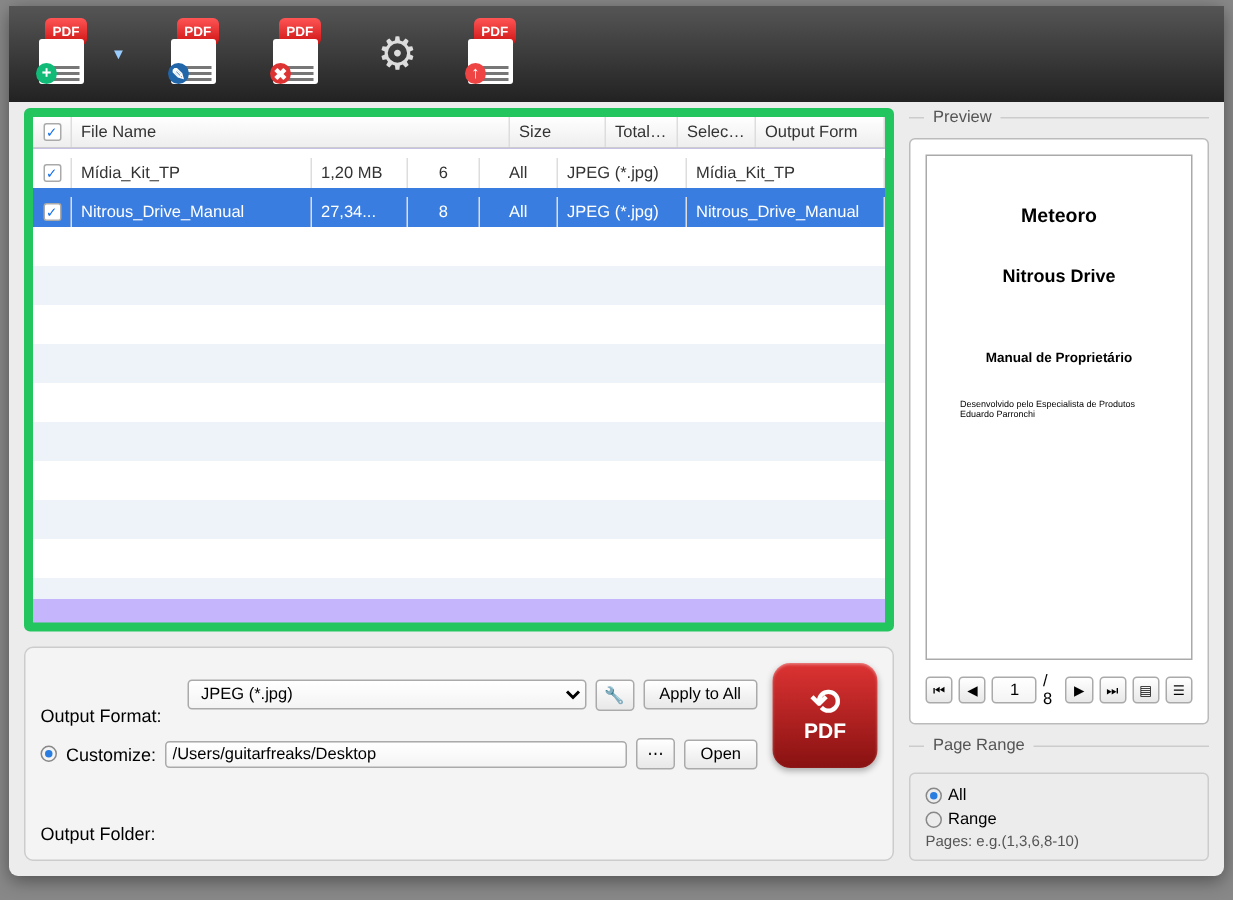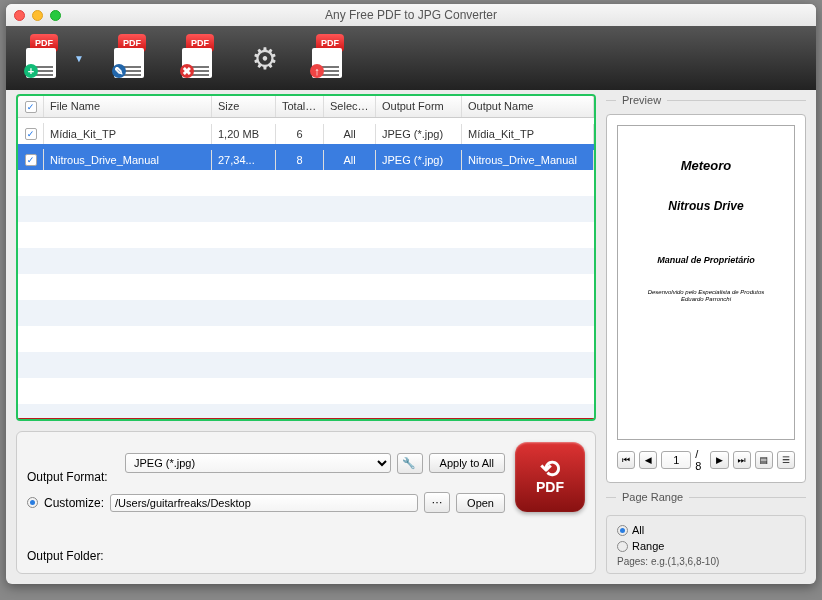--- a/index.html
+++ b/index.html
@@ -19,21 +19,21 @@
 .tbtn .badge { position: absolute; top: -4px; left: 6px; width: 28px; height: 18px; background: linear-gradient(#f55,#c11); border-radius: 4px; color: #fff; font-size: 9px; font-weight: bold; text-align: center; line-height: 18px; }
 .tbtn .corner { position: absolute; bottom: 0; left: 0; width: 14px; height: 14px; border-radius: 50%; display: flex; align-items: center; justify-content: center; font-size: 11px; font-weight: bold; color: #fff; }
 .corner.add { background: #1b7; }
 .corner.edit { background: #26a; }
 .corner.del { background: #d33; }
 .corner.up { background: #e44; }
 .dropdown-arrow { color: #9cf; font-size: 10px; margin-left: -18px; }
 .gear { width: 34px; height: 34px; display: flex; align-items: center; justify-content: center; color: #ddd; font-size: 30px; cursor: pointer; }
 .main { flex: 1; display: flex; padding: 4px 10px 10px; gap: 10px; }
 .left { flex: 1; display: flex; flex-direction: column; }
-.table { flex: 1; background: #b91c1c; border: 2px solid #22c55e; border-radius: 4px; overflow: hidden; }
+.table { flex: 1; background: #c4b5fd; border: 6px solid #22c55e; border-radius: 4px; overflow: hidden; }
 .thead { display: flex; background: linear-gradient(#fff,#eee); border-bottom: 1px solid #ccc; font-size: 11px; color: #333; }
 .th, .td { padding: 4px 6px; border-right: 1px solid #ddd; overflow: hidden; white-space: nowrap; text-overflow: ellipsis; }
 .c-chk { width: 26px; text-align: center; }
 .c-name { flex: 1; min-width: 110px; }
 .c-size { width: 64px; }
 .c-total { width: 48px; text-align: center; }
 .c-sel { width: 52px; text-align: center; }
 .c-fmt { width: 86px; }
 .c-out { width: 132px; }
 .tbody { height: 300px; overflow: auto; }
@@ -53,46 +53,38 @@
 .iconbtn { width: 26px; padding: 3px 0; text-align: center; }
 .radio { width: 11px; height: 11px; border: 1px solid #888; border-radius: 50%; display: inline-flex; align-items: center; justify-content: center; }
 .radio.on::after { content: ""; width: 5px; height: 5px; background: #2a7de0; border-radius: 50%; }
 .big-pdf { width: 70px; height: 70px; background: linear-gradient(#d33,#811); border-radius: 12px; display: flex; flex-direction: column; align-items: center; justify-content: center; color: #fff; font-weight: bold; font-size: 14px; box-shadow: inset 0 1px 2px rgba(255,255,255,.4), 0 2px 4px rgba(0,0,0,.3); cursor: pointer; }
 .big-pdf .arrows { font-size: 24px; line-height: 20px; }
 .right { width: 200px; display: flex; flex-direction: column; gap: 8px; }
 .grouplabel { font-size: 11px; color: #555; position: relative; }
 .grouplabel::before { content:""; position:absolute; left:0; right:0; top:50%; border-top:1px solid #ccc; z-index:0;}
 .grouplabel span { background:#ececec; padding:0 6px; margin-left:10px; position:relative; z-index:1;}
 .preview-box { background: #fff; border: 1px solid #bbb; border-radius: 4px; padding: 10px; flex: 1; display: flex; flex-direction: column; }
-.page { flex:1; border: 1px solid #aaa; background: #fff; padding: 14px 22px; display: flex; flex-direction: column; align-items: center; text-align: center; font-family: "Times New Roman", serif; font-style: italic; }
+.page { flex:1; border: 1px solid #aaa; background: #fff; padding: 14px 22px; display: flex; flex-direction: column; align-items: center; font-family: "Times New Roman", serif; }
 .page .t1 { font-size: 13px; font-weight: bold; margin-top: 18px; }
 .page .t2 { font-size: 12px; font-weight: bold; margin-top: 26px; }
 .page .t3 { font-size: 9px; font-weight: bold; margin-top: 42px; }
 .page .t4 { font-size: 6px; margin-top: 24px; line-height: 1.2; }
 .pager { display: flex; align-items: center; gap: 4px; margin-top: 8px; justify-content: center; }
 .pbtn { width: 20px; height: 18px; border: 1px solid #aaa; border-radius: 3px; background: linear-gradient(#fff,#e8e8e8); font-size: 9px; display: flex; align-items: center; justify-content: center; cursor: pointer; }
 .pinput { width: 30px; text-align: center; }
 .ptxt { font-size: 11px; }
 .range-box { border:1px solid #ccc; border-radius:4px; padding:8px 10px 6px; font-size:11px; position:relative; margin-top:4px;}
 .range-box .row { gap: 4px; margin-bottom: 4px; }
 .range-input { background:#eee; color:#999; width: 110px; }
 .hint { font-size: 10px; color: #555; margin-top: 4px; }
 </style>
 </head>
 <body>
 
 <div class="window">
-  <div class="titlebar">
-    <div class="traffic">
-      <div class="dot red"></div>
-      <div class="dot yellow"></div>
-      <div class="dot green"></div>
-    </div>
-    <div class="title">Any Free PDF to JPG Converter</div>
-  </div>
 
   <div class="toolbar">
     <div class="tbtn">
       <div class="badge">PDF</div>
       <div class="doc">
           <span></span>
           <span></span>
           <span></span>
         </div>
       <div class="corner add">+</div>
@@ -133,21 +125,20 @@
   <div class="main">
     <div class="left">
       <div class="table">
         <div class="thead">
           <div class="th c-chk"><span class="chk on"></span></div>
           <div class="th c-name">File Name</div>
           <div class="th c-size">Size</div>
           <div class="th c-total">Total Pa</div>
           <div class="th c-sel">Selected</div>
           <div class="th c-fmt">Output Form</div>
-          <div class="th c-out">Output Name</div>
         </div>
         <div class="tbody" id="tbody">
             <div class="tr">
               <div class="td c-chk"><span class="chk on"></span></div>
               <div class="td c-name">Mídia_Kit_TP</div>
               <div class="td c-size">1,20 MB</div>
               <div class="td c-total">6</div>
               <div class="td c-sel">All</div>
               <div class="td c-fmt">JPEG (*.jpg)</div>
               <div class="td c-out">Mídia_Kit_TP</div>

